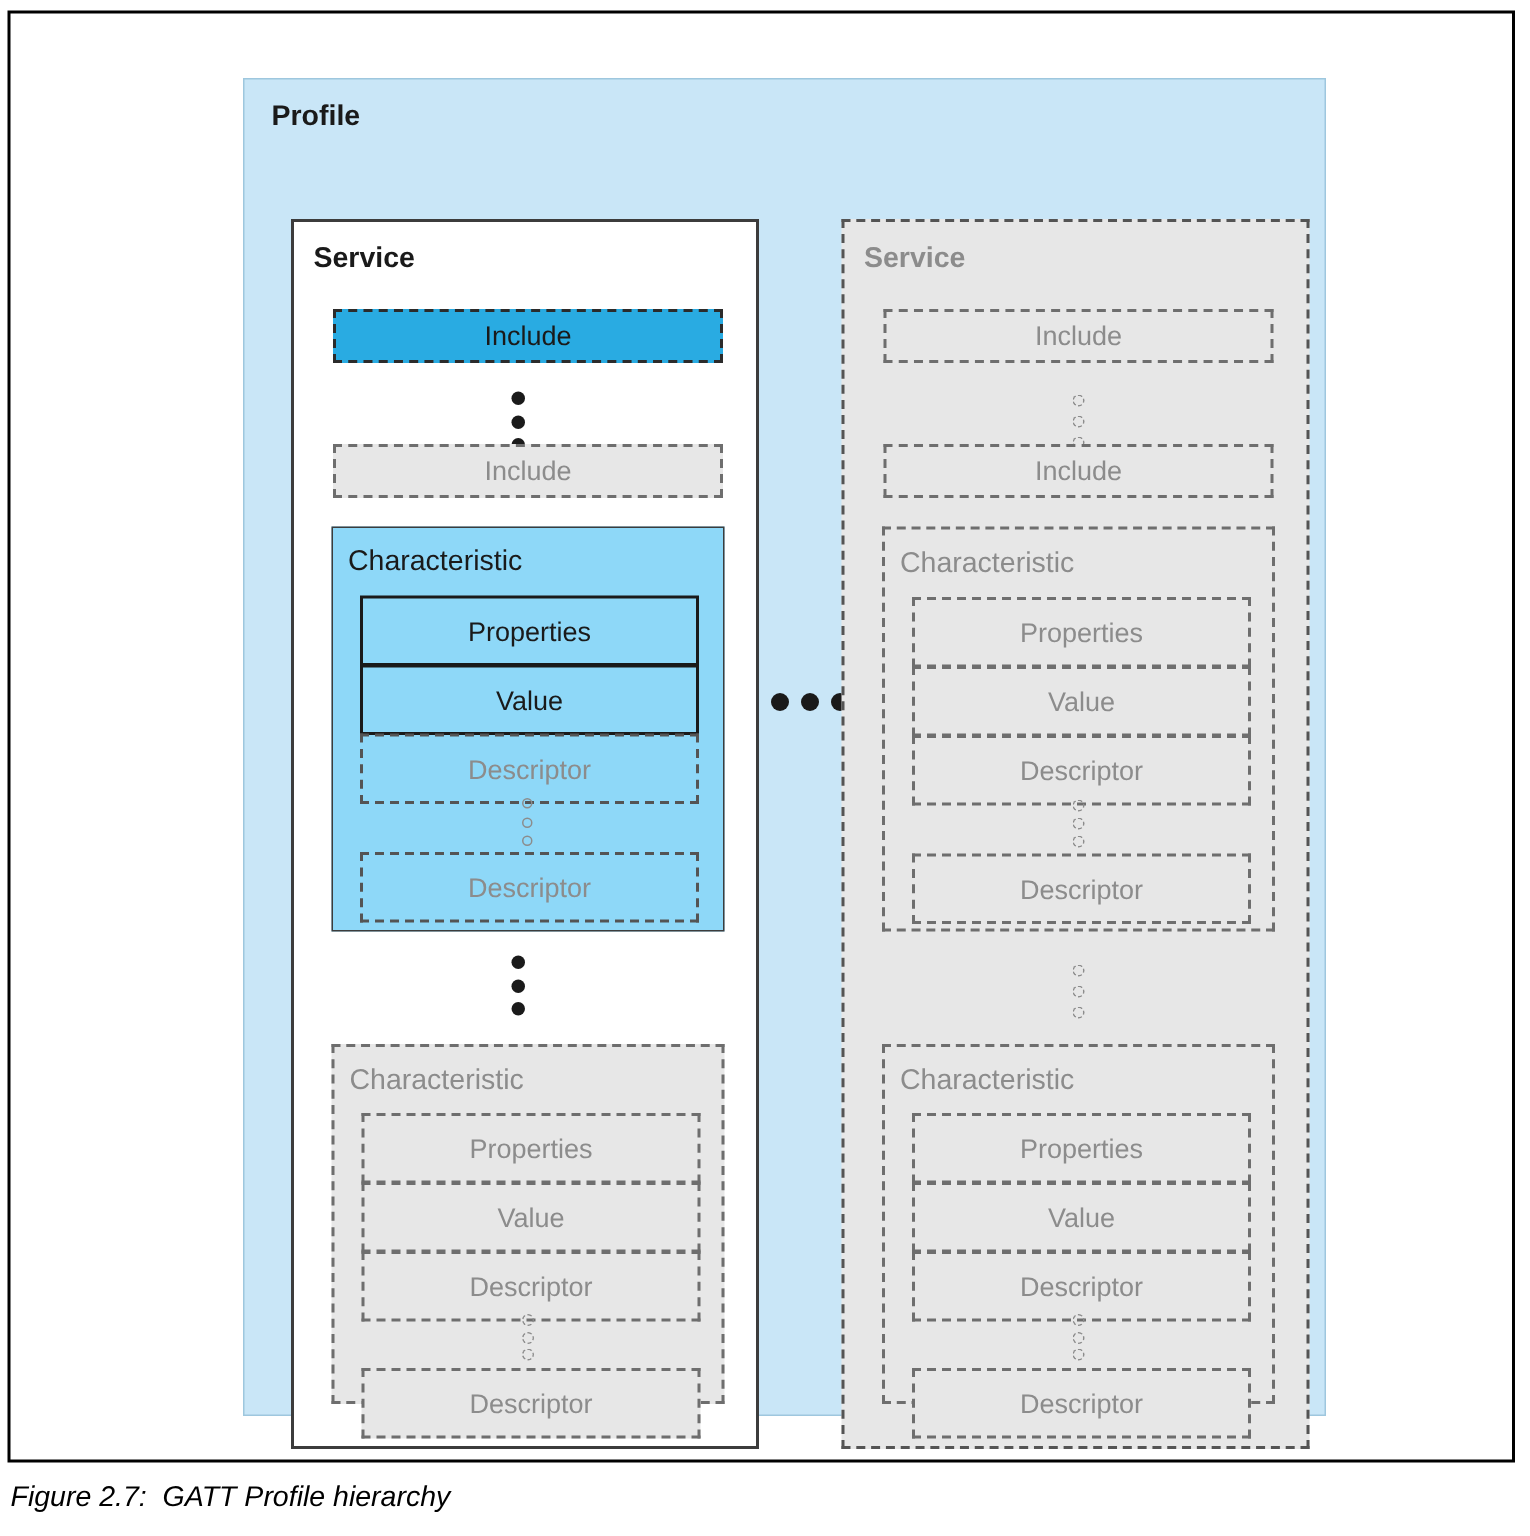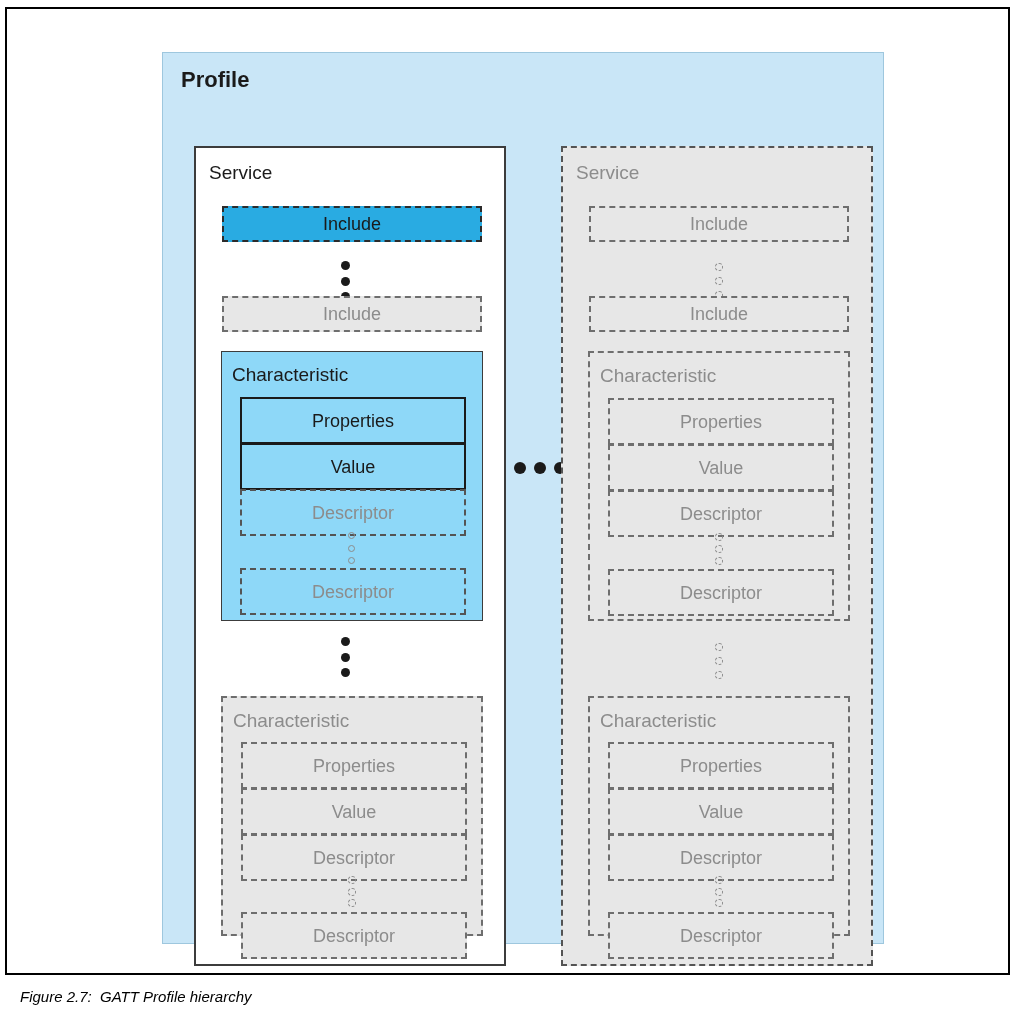--- a/index.html
+++ b/index.html
@@ -23,44 +23,44 @@
     width: 1005px;
     height: 968px;
     border: 2px solid #000000;
     box-sizing: border-box;
     background: #ffffff;
   }
 
   
   #figure-caption {
     position: absolute;
-    left: 20px;
+    left: 7px;
     top: 988px;
-    font-size: 15px;
+    font-size: 19px;
     font-style: italic;
     color: #000000;
     white-space: pre;
   }
 
   
   #profile-box {
     position: absolute;
     left: 155px;
     top: 43px;
     width: 722px;
     height: 892px;
     background: #c9e6f7;
     border: 1px solid #9ec7de;
     box-sizing: border-box;
   }
   #profile-label {
     position: absolute;
     left: 18px;
     top: 14px;
-    font-size: 22px;
+    font-size: 19px;
     font-weight: bold;
     color: #1a1a1a;
   }
 
   
   .service {
     position: absolute;
     top: 93px;
     width: 312px;
     height: 820px;
@@ -74,21 +74,21 @@
   #service-ghost {
     left: 398px;
     background: #e7e7e7;
     border: 2px dashed #545454;
   }
   .service-label {
     position: absolute;
     left: 13px;
     top: 14px;
     font-size: 19px;
-    font-weight: normal;
+    font-weight: bold;
   }
   #service-active .service-label { color: #1a1a1a; }
   #service-ghost .service-label { color: #8c8c8c; }
 
   
   .box {
     position: absolute;
     box-sizing: border-box;
     display: flex;
     align-items: center;

